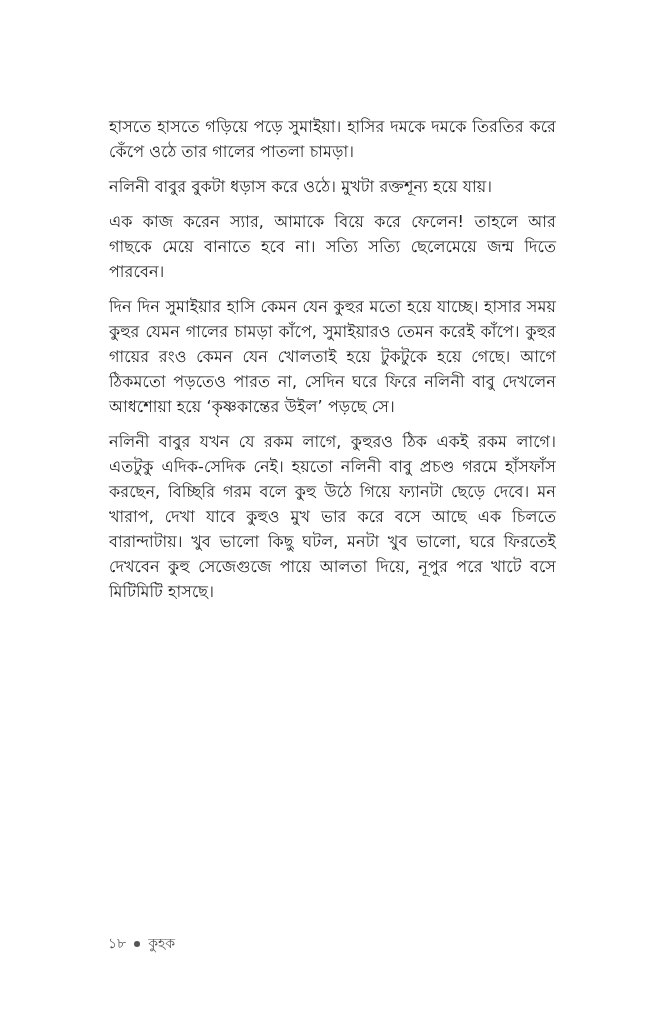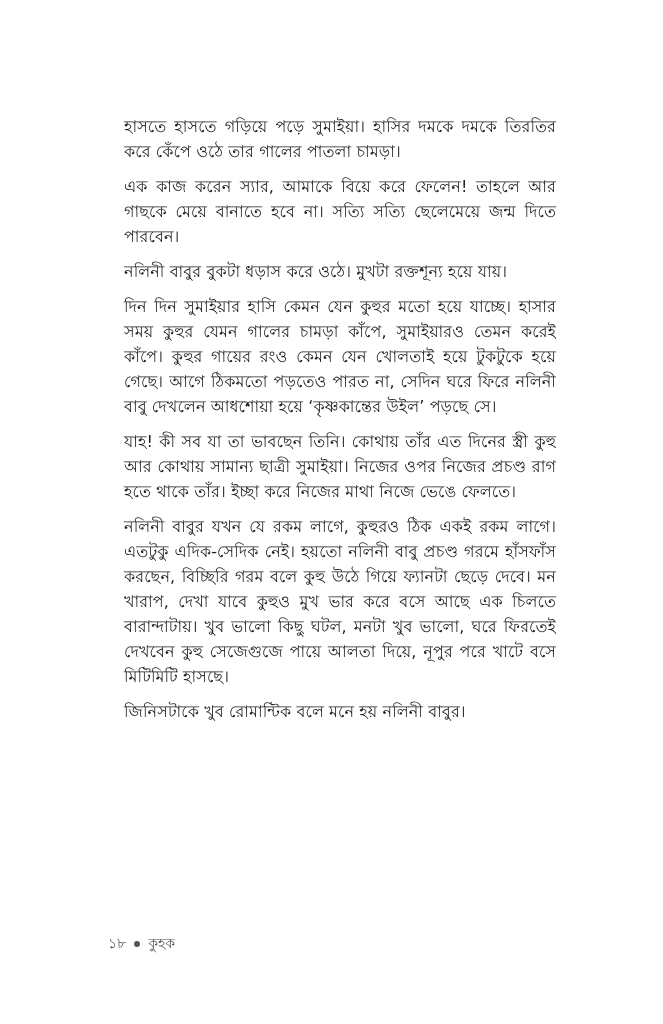--- a/index.html
+++ b/index.html
@@ -18,21 +18,21 @@
     .page {
       position: absolute;
       left: 108px;
       top: 114px;
       width: 448px;
     }
     .para {
       font-size: 16px;
       line-height: 25px;
       text-align: justify;
-      margin: 0 0 10px 16px;
+      margin: 0 0 10px 1px;
       letter-spacing: 0.1px;
     }
     .footer {
       position: absolute;
       left: 108px;
       top: 932px;
       font-size: 14px;
       color: #555555;
       display: flex;
       align-items: center;
@@ -44,25 +44,23 @@
       height: 6px;
       border-radius: 50%;
       background: #555555;
     }
   </style>
 </head>
 <body>
 
 <div class="page">
   <p class="para">হাসতে হাসতে গড়িয়ে পড়ে সুমাইয়া। হাসির দমকে দমকে তিরতির করে কেঁপে ওঠে তার গালের পাতলা চামড়া।</p>
+  <p class="para">নলিনী বাবুর বুকটা ধড়াস করে ওঠে। মুখটা রক্তশূন্য হয়ে যায়।</p>
   <p class="para">এক কাজ করেন স্যার, আমাকে বিয়ে করে ফেলেন! তাহলে আর গাছকে মেয়ে বানাতে হবে না। সত্যি সত্যি ছেলেমেয়ে জন্ম দিতে পারবেন।</p>
-  <p class="para">নলিনী বাবুর বুকটা ধড়াস করে ওঠে। মুখটা রক্তশূন্য হয়ে যায়।</p>
   <p class="para">দিন দিন সুমাইয়ার হাসি কেমন যেন কুহুর মতো হয়ে যাচ্ছে। হাসার সময় কুহুর যেমন গালের চামড়া কাঁপে, সুমাইয়ারও তেমন করেই কাঁপে। কুহুর গায়ের রংও কেমন যেন খোলতাই হয়ে টুকটুকে হয়ে গেছে। আগে ঠিকমতো পড়তেও পারত না, সেদিন ঘরে ফিরে নলিনী বাবু দেখলেন আধশোয়া হয়ে ‘কৃষ্ণকান্তের উইল’ পড়ছে সে।</p>
-  <p class="para">যাহ! কী সব যা তা ভাবছেন তিনি। কোথায় তাঁর এত দিনের স্ত্রী কুহু আর কোথায় সামান্য ছাত্রী সুমাইয়া। নিজের ওপর নিজের প্রচণ্ড রাগ হতে থাকে তাঁর। ইচ্ছা করে নিজের মাথা নিজে ভেঙে ফেলতে।</p>
   <p class="para">নলিনী বাবুর যখন যে রকম লাগে, কুহুরও ঠিক একই রকম লাগে। এতটুকু এদিক-সেদিক নেই। হয়তো নলিনী বাবু প্রচণ্ড গরমে হাঁসফাঁস করছেন, বিচ্ছিরি গরম বলে কুহু উঠে গিয়ে ফ্যানটা ছেড়ে দেবে। মন খারাপ, দেখা যাবে কুহুও মুখ ভার করে বসে আছে এক চিলতে বারান্দাটায়। খুব ভালো কিছু ঘটল, মনটা খুব ভালো, ঘরে ফিরতেই দেখবেন কুহু সেজেগুজে পায়ে আলতা দিয়ে, নূপুর পরে খাটে বসে মিটিমিটি হাসছে।</p>
-  <p class="para">জিনিসটাকে খুব রোমান্টিক বলে মনে হয় নলিনী বাবুর।</p>
 </div>
 
 <div class="footer">
   <span>১৮</span>
   <span class="dot"></span>
   <span>কুহক</span>
 </div>
 
 </body></html>

